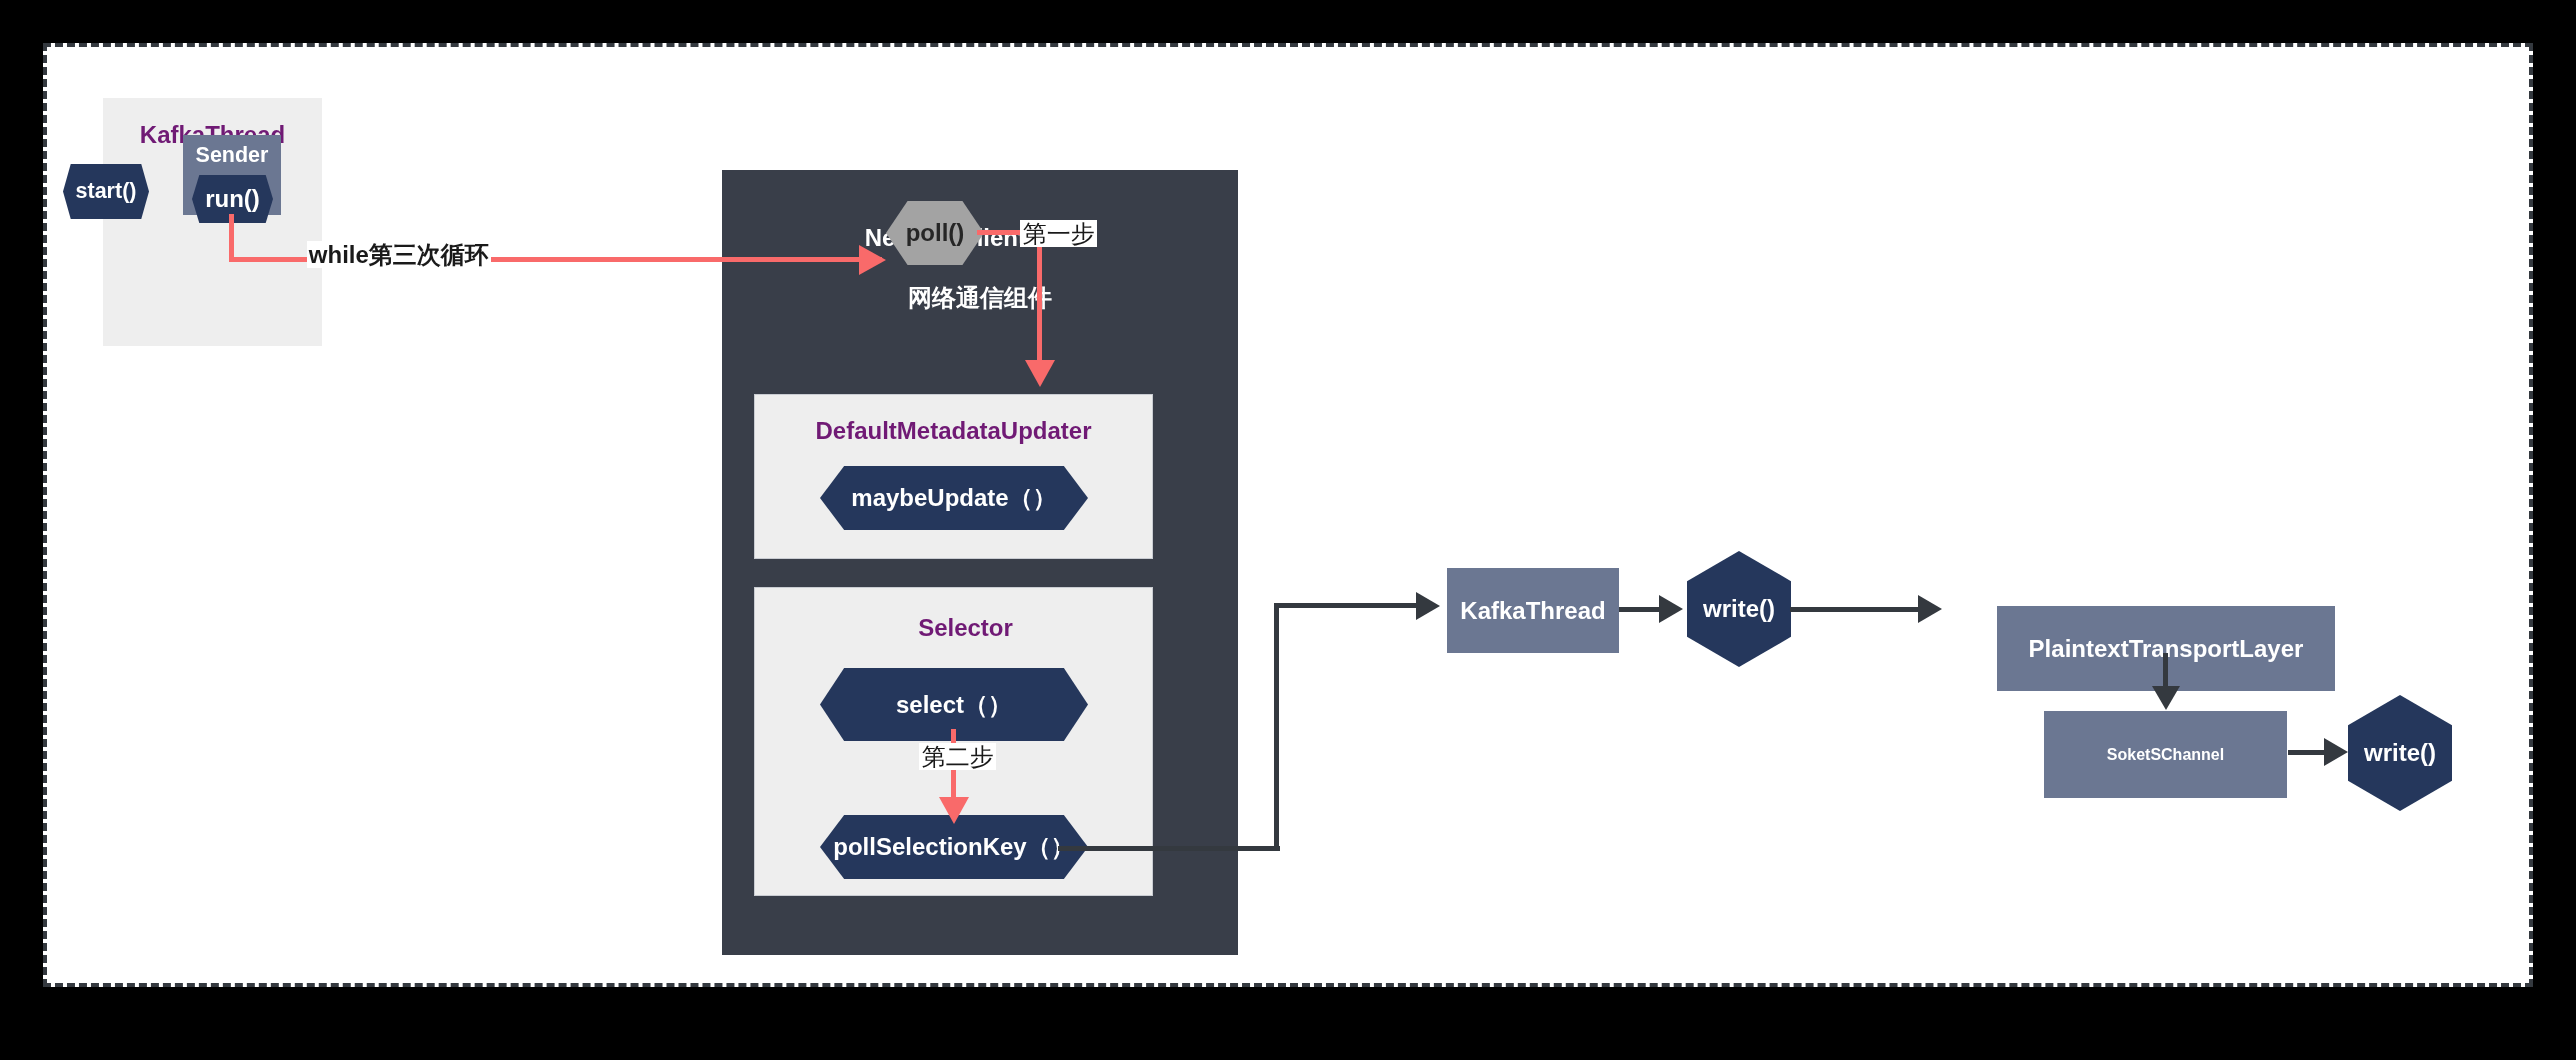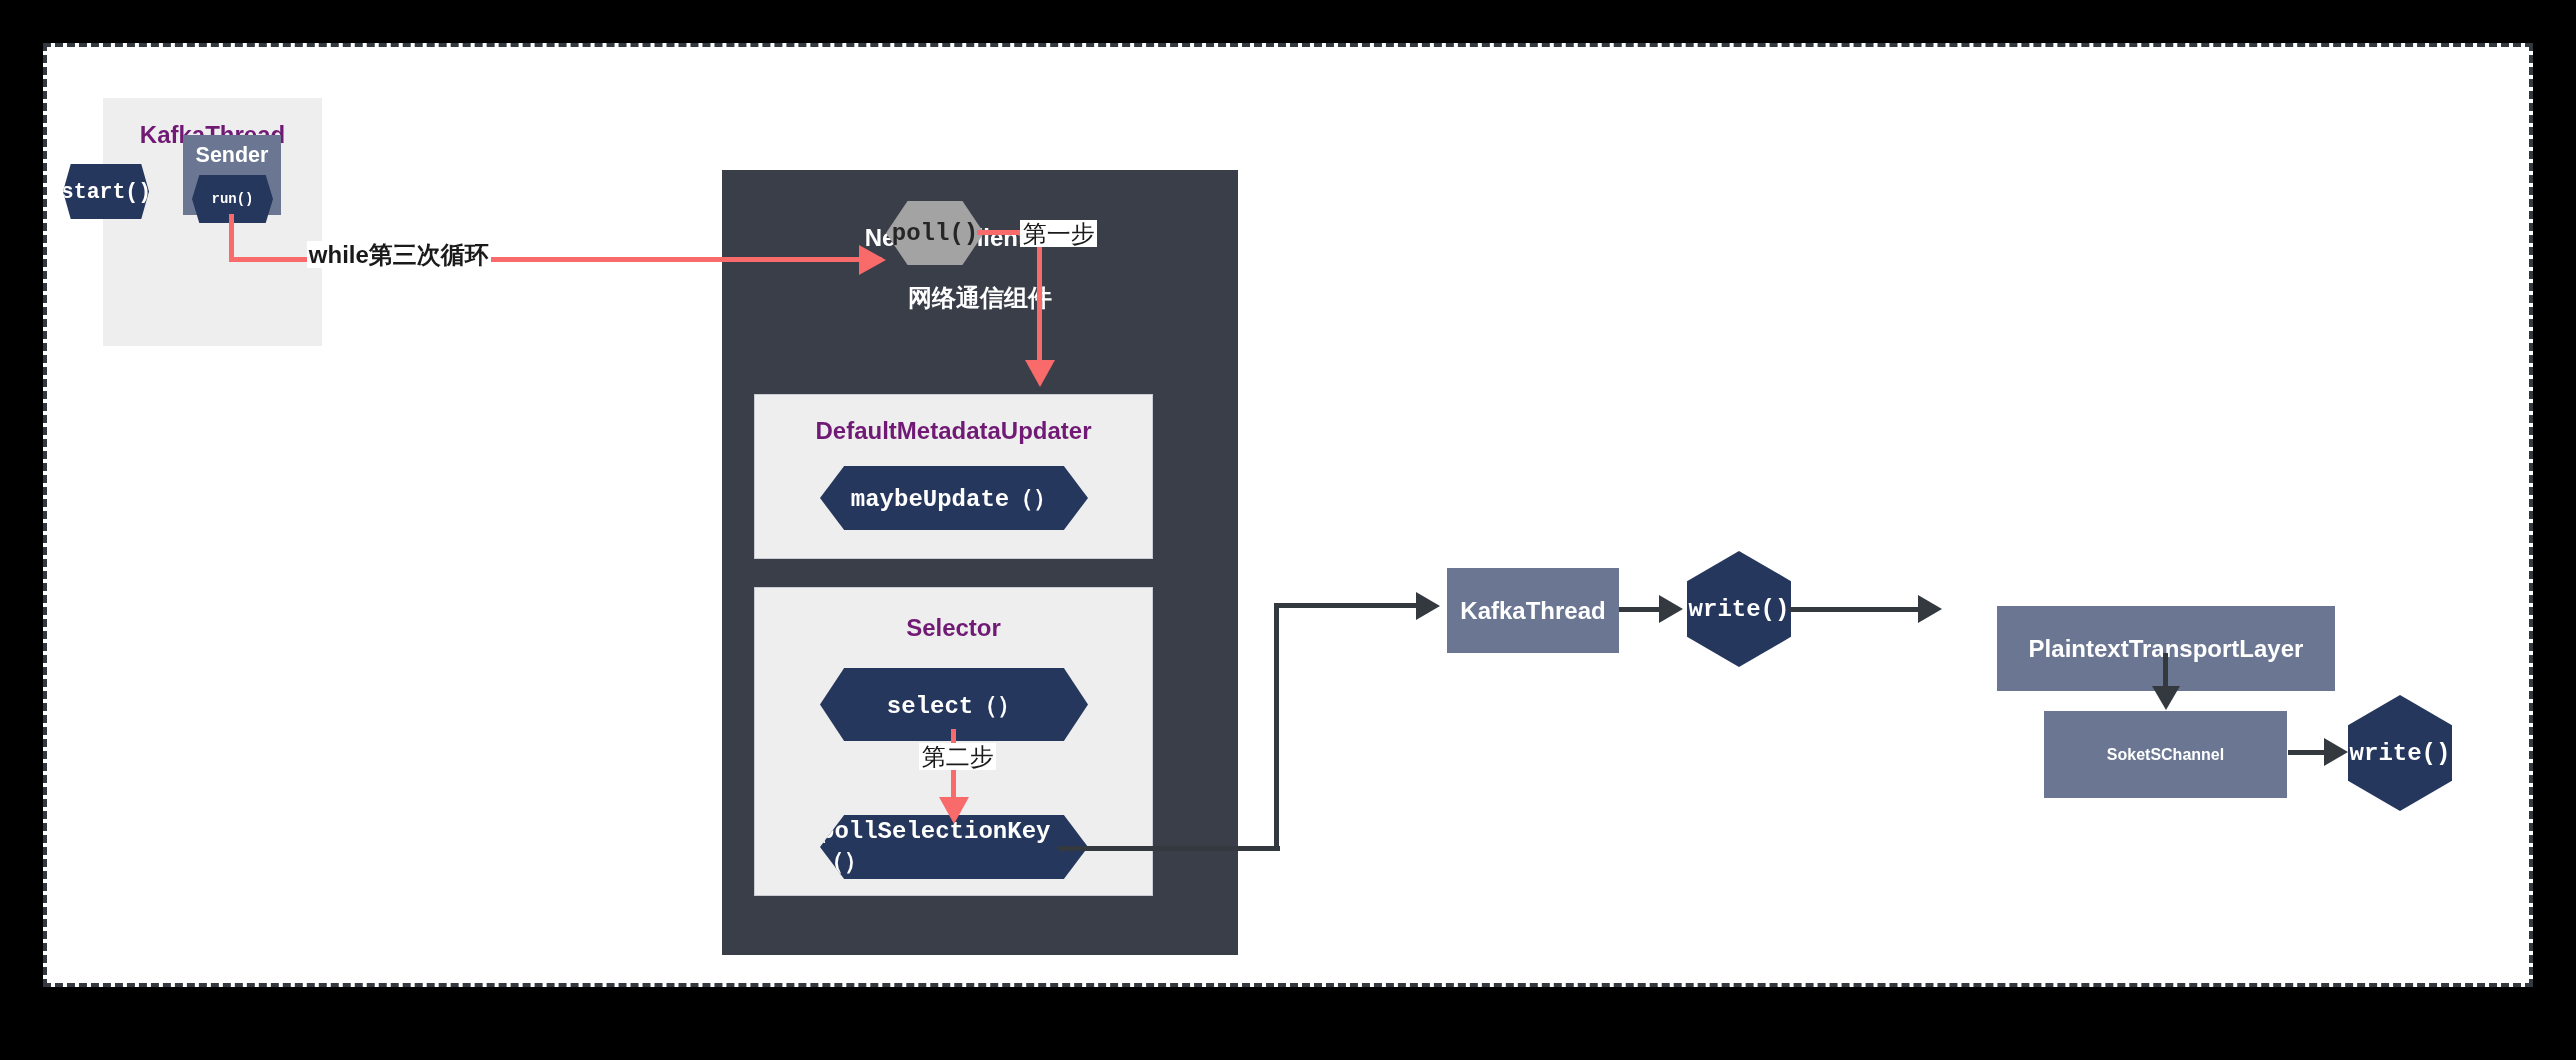--- a/index.html
+++ b/index.html
@@ -61,23 +61,22 @@
     background: #eeeeee;
     border: 0.9px solid #c9ccd2;
   }
 
   
   .hex {
     position: absolute;
     display: flex;
     align-items: center;
     justify-content: center;
-    text-align: left;
-    box-sizing: border-box;
-    font-family: Liberation Mono, monospace;
+    text-align: right;
+    box-sizing: border-box;
   }
   .hex-wide {
     
     clip-path: polygon(9% 0%, 91% 0%, 100% 50%, 91% 100%, 9% 100%, 0% 50%);
   }
   .hex-narrow {
     clip-path: polygon(22% 0%, 78% 0%, 100% 50%, 78% 100%, 22% 100%, 0% 50%);
   }
   .hex-tall {
     clip-path: polygon(50% 0%, 100% 26%, 100% 74%, 50% 100%, 0% 74%, 0% 26%);
@@ -154,21 +153,21 @@
     </div>
 
     <div class="grp sender-group" style="left:136px; top:88px; width:98px; height:80px;">
       <div class="grp-title b t-white" style="top:7.2px; font-size:21.5px;">Sender</div>
     </div>
 
     <div class="hex hex-wide fill-navy b" style="left:16px; top:117px; width:86px; height:55px; font-size:21.5px;">
       <span>start()</span>
     </div>
 
-    <div class="hex hex-wide fill-navy b" style="left:145px; top:128px; width:81px; height:48px; font-size:14px;">
+    <div class="hex hex-wide fill-navy b" style="left:145px; top:128px; width:81px; height:48px; font-size:24px;">
       <span>run()</span>
     </div>
 
     <div class="grp network-group" style="left:675px; top:123px; width:516px; height:785px;">
       <div class="grp-title b t-white" style="top:23px; font-size:24px;">
         <span>NetworkClient client</span><br>
         <span>网络通信组件</span>
       </div>
     </div>
 
@@ -178,21 +177,21 @@
 
     <div class="grp subpanel" style="left:707px; top:347px; width:399px; height:165px;">
       <div class="grp-title b t-dark" style="top:20.6px; font-size:24px;">DefaultMetadataUpdater</div>
     </div>
 
     <div class="hex hex-wide fill-navy b" style="left:773px; top:419px; width:268px; height:64px; font-size:24px;">
       <span>maybeUpdate（）</span>
     </div>
 
     <div class="grp subpanel" style="left:707px; top:540px; width:399px; height:309px;">
-      <div class="grp-title b t-dark" style="top:25px; font-size:24px;">Selector</div>
+      <div class="grp-title b t-dark" style="top:25px; font-size:24px;padding-left:12px;">Selector</div>
     </div>
 
     <div class="hex hex-wide fill-navy b" style="left:773px; top:621px; width:268px; height:73px; font-size:24px;">
       <span>select（）</span>
     </div>
 
     <div class="hex hex-wide fill-navy b" style="left:773px; top:768px; width:268px; height:64px; font-size:24px;">
       <span>pollSelectionKey（）</span>
     </div>
 

